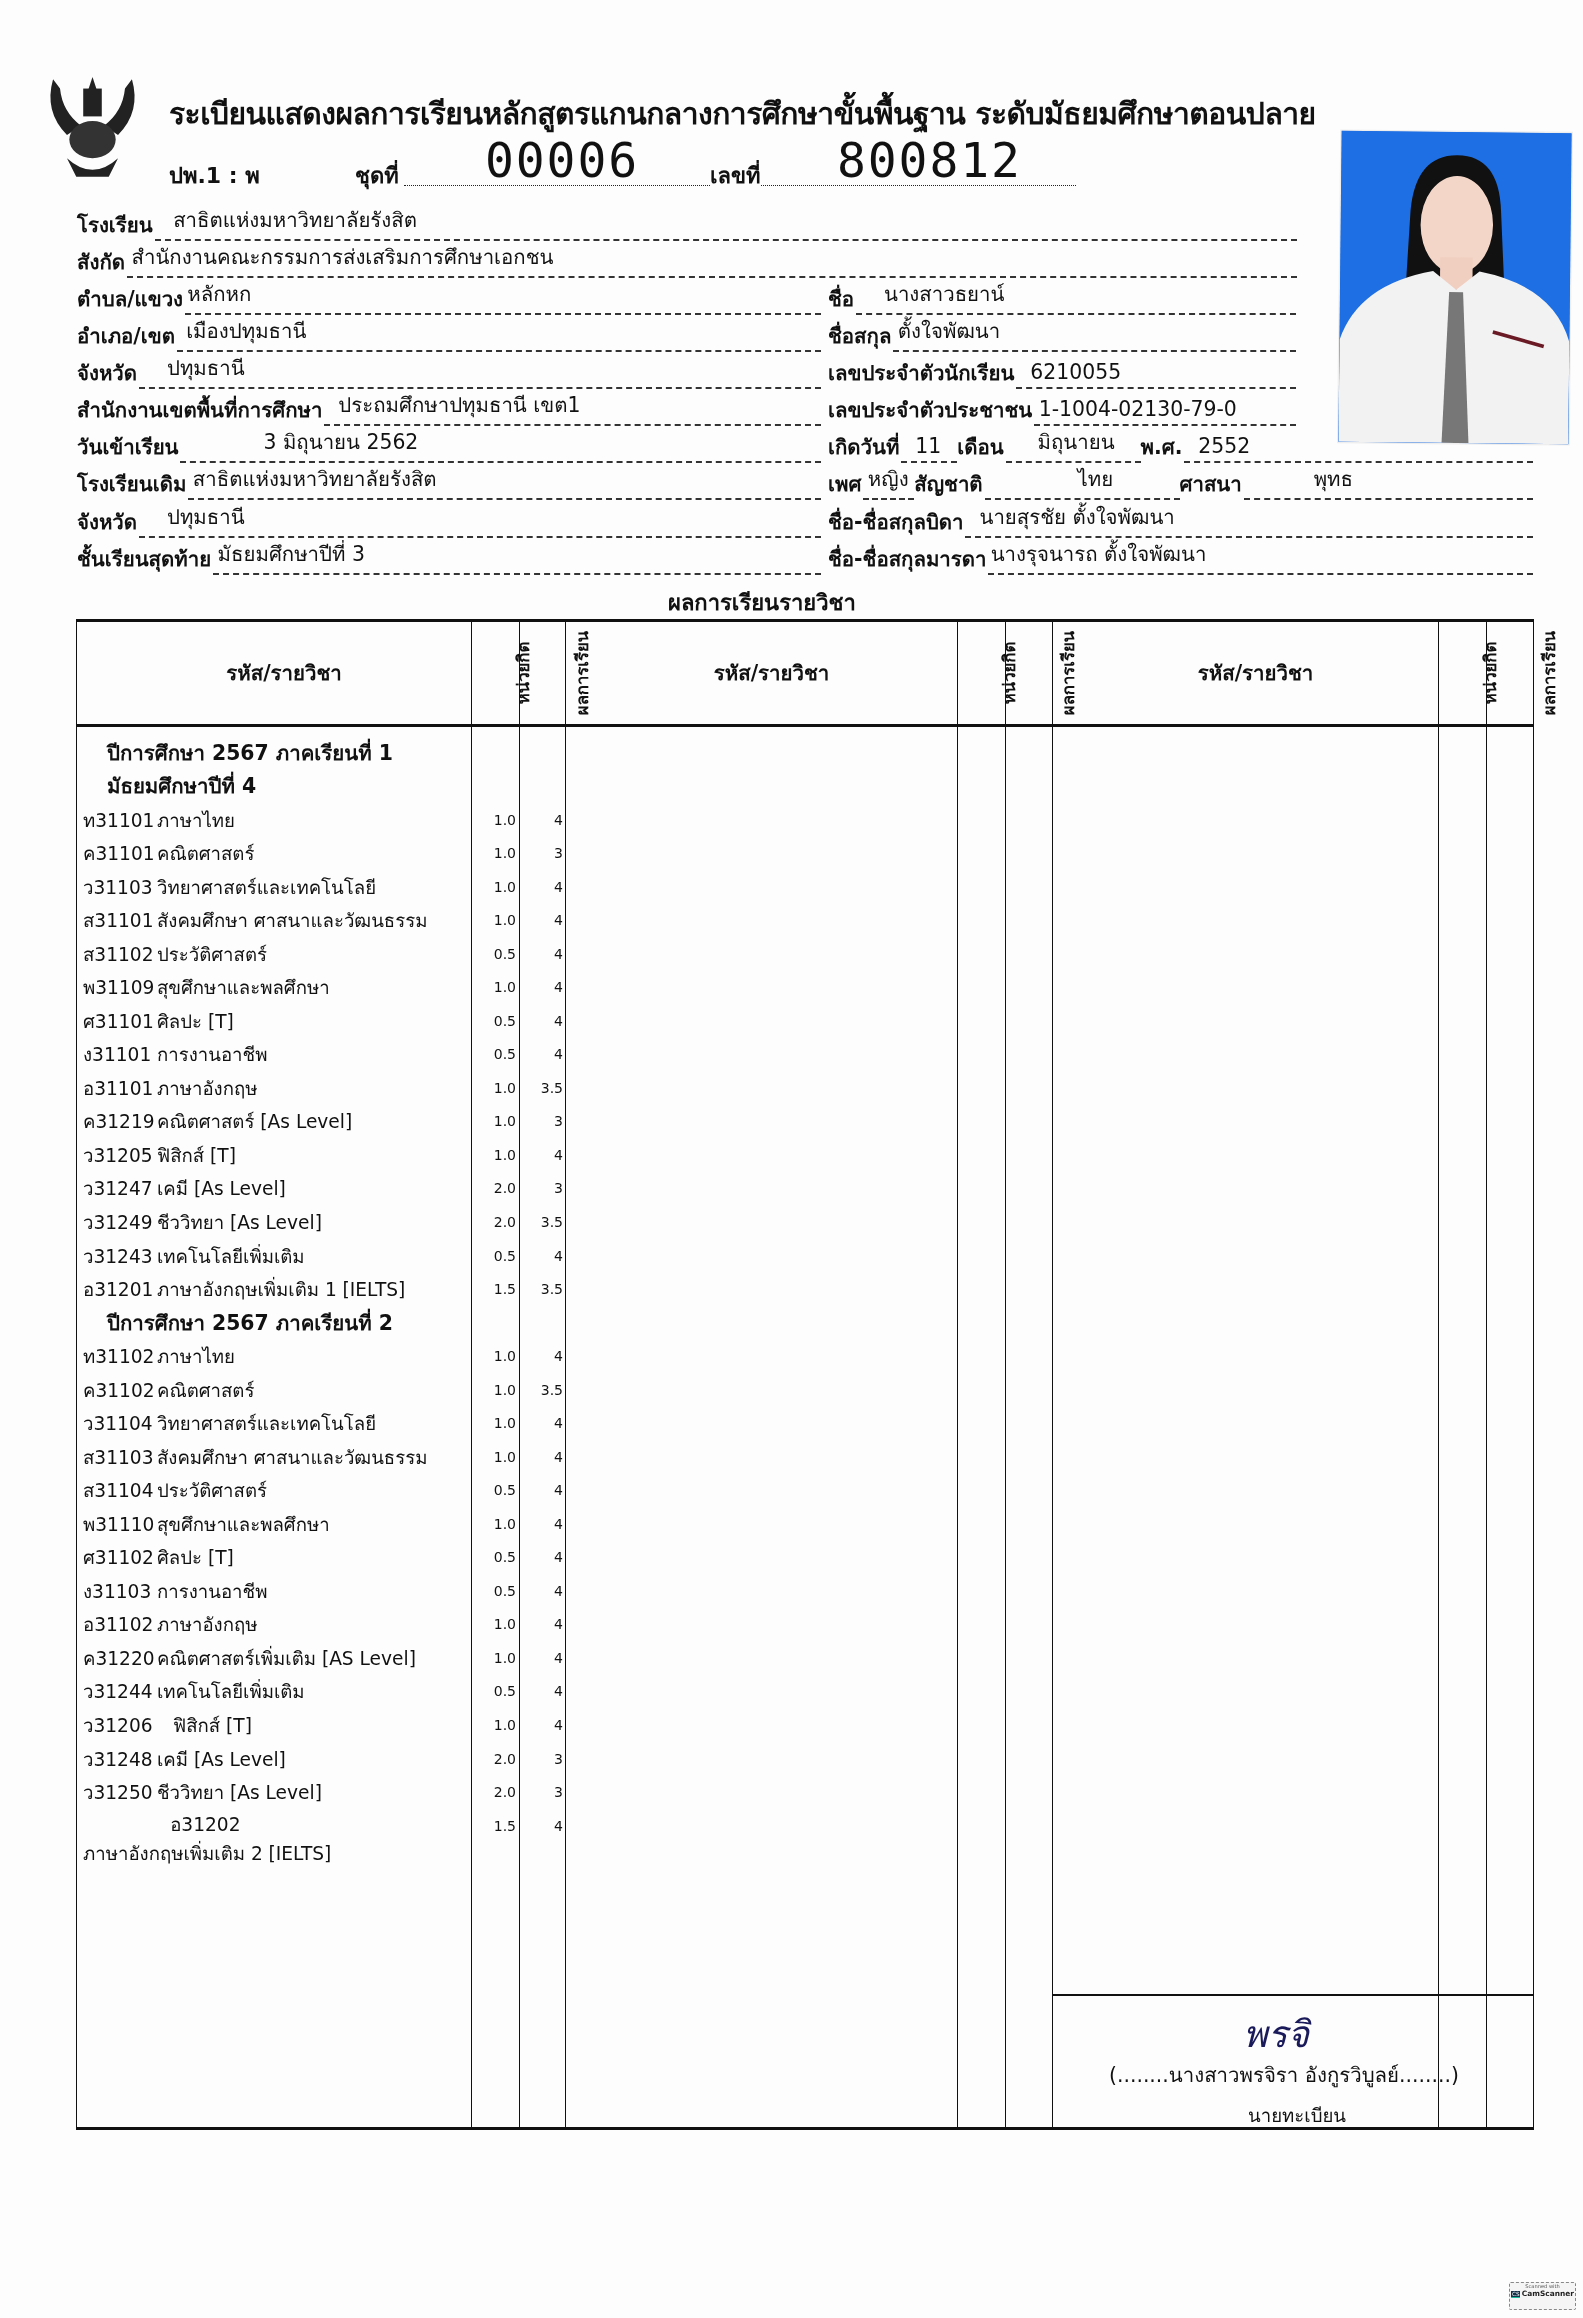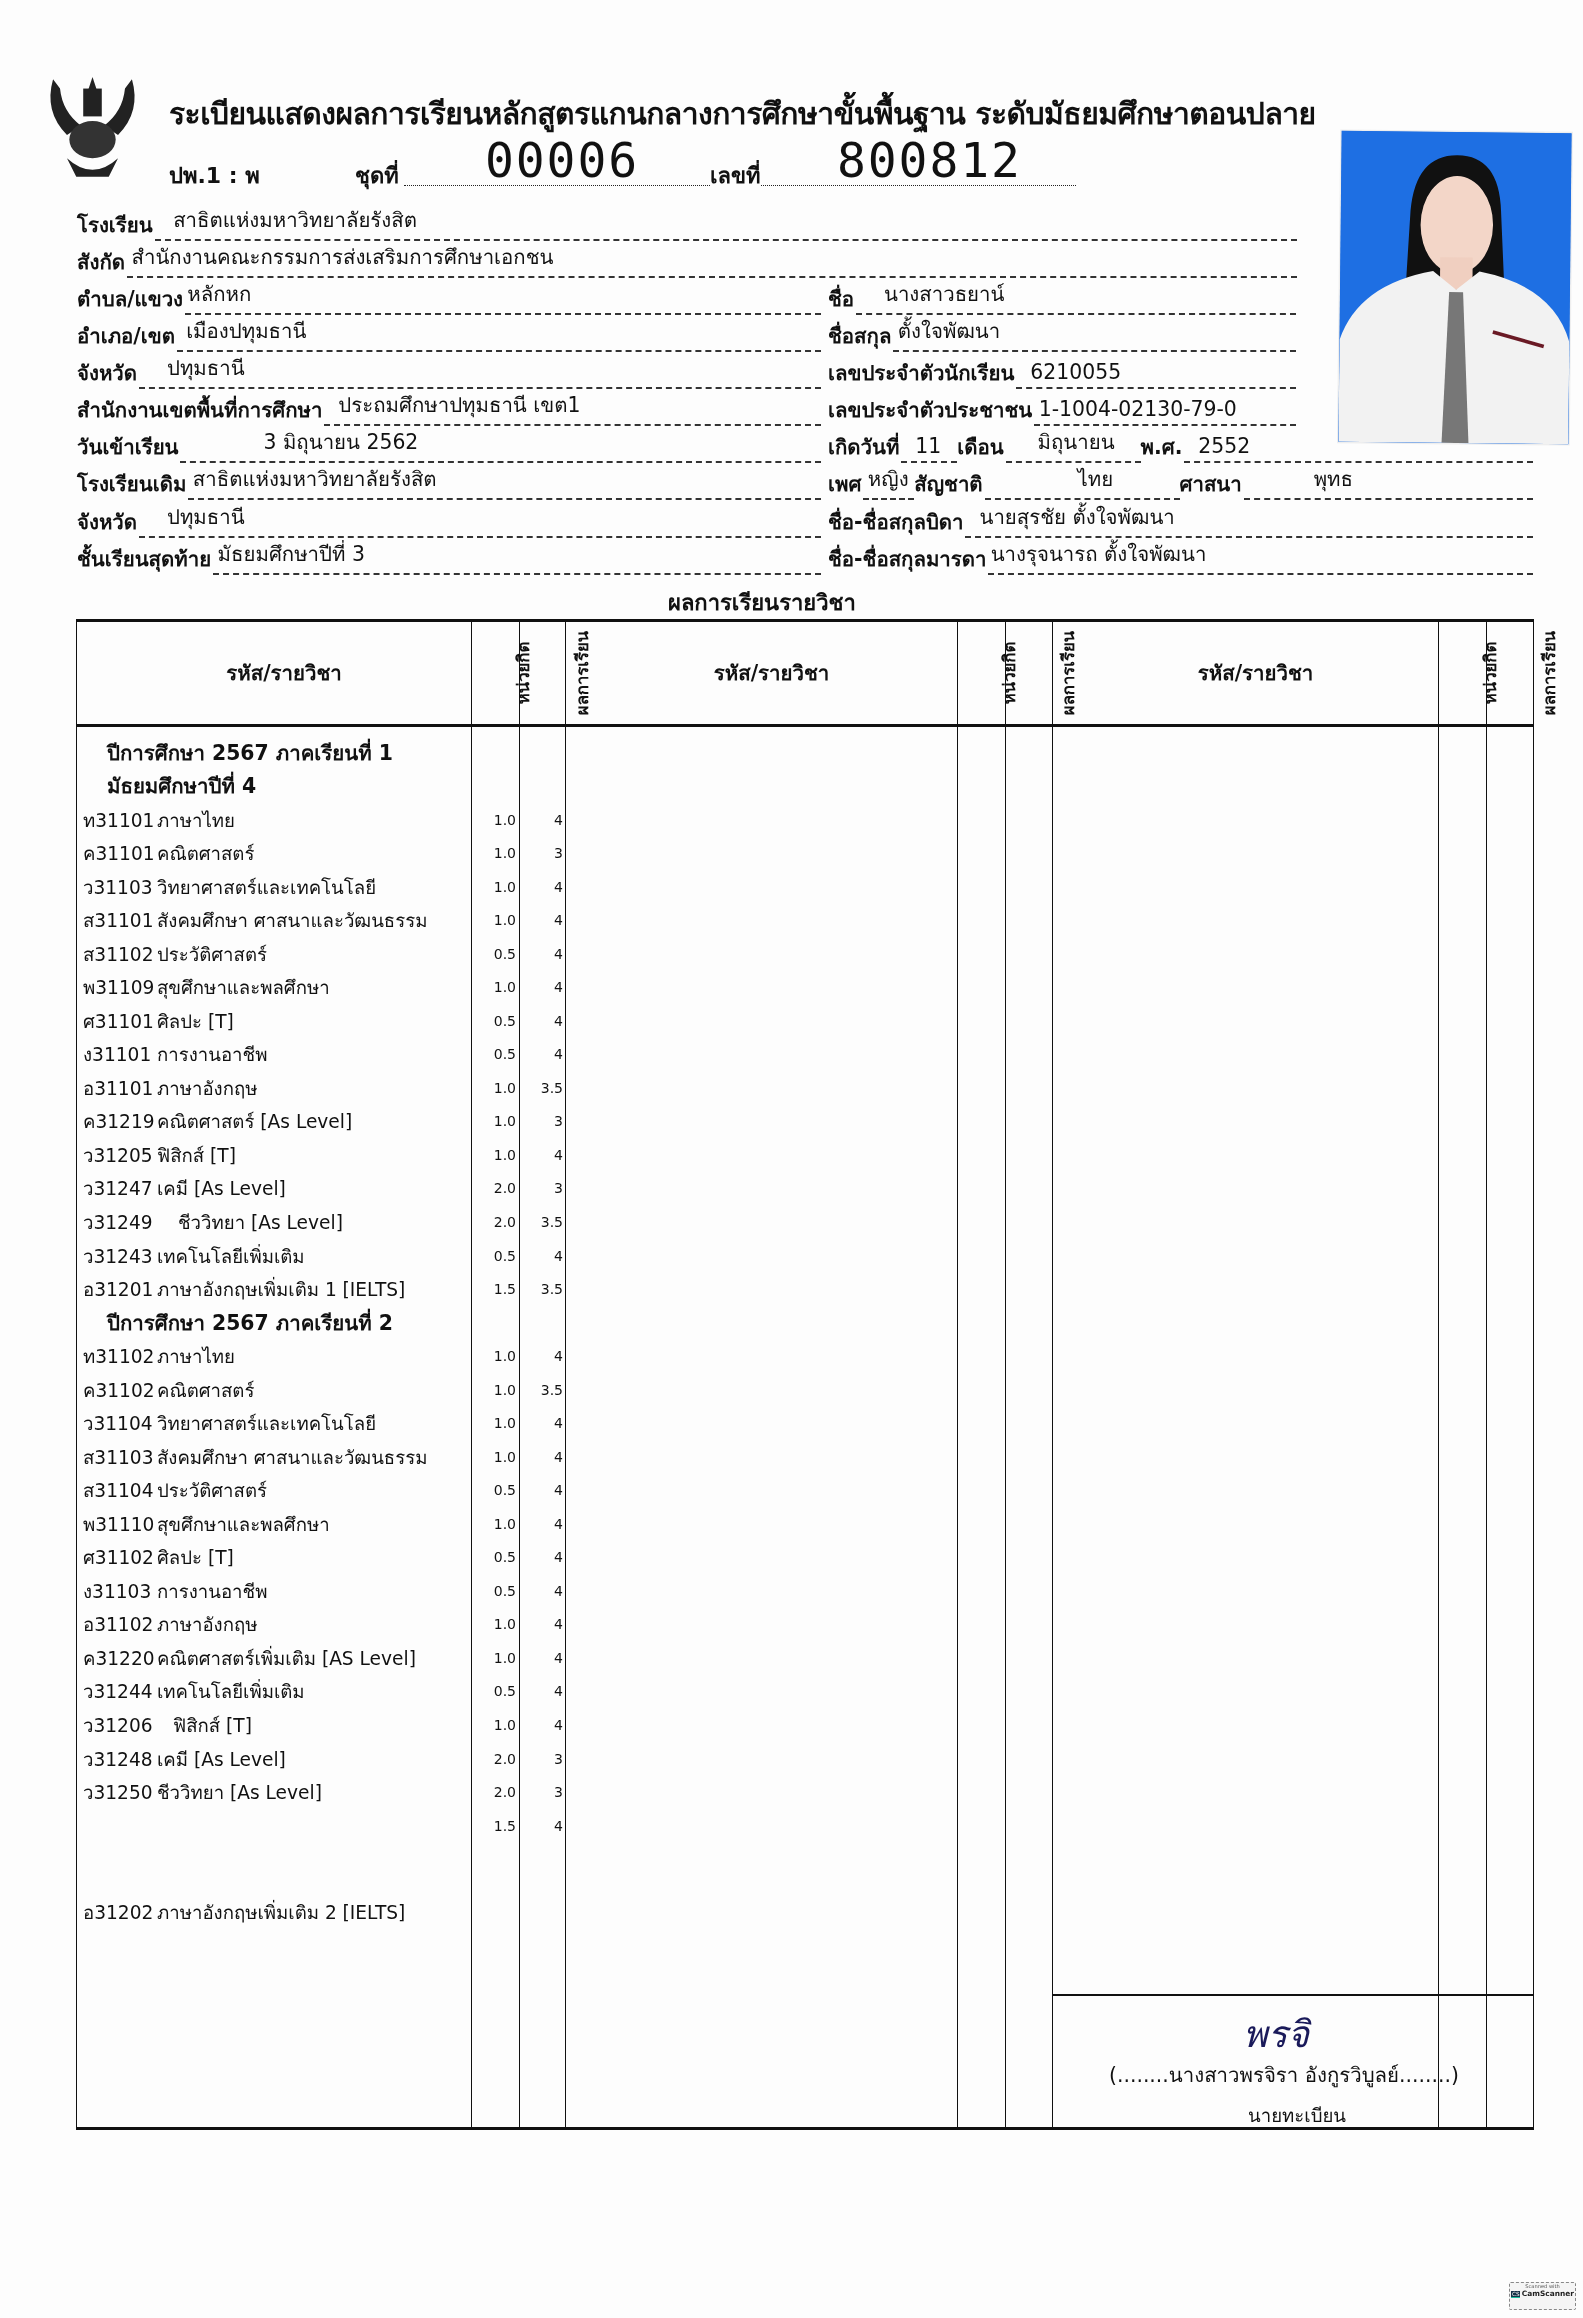--- a/index.html
+++ b/index.html
@@ -312,21 +312,21 @@
       <span>ฟิสิกส์ [T]</span>
     </div>
     <div class="credit" style="left: 472px; top: 1139px;">1.0</div>
     <div class="grade" style="left: 519px; top: 1139px;">4</div>
     <div class="row" style="left: 83px; top: 1172px;">
       <span class="code">ว31247</span>
       <span>เคมี [As Level]</span>
     </div>
     <div class="credit" style="left: 472px; top: 1172px;">2.0</div>
     <div class="grade" style="left: 519px; top: 1172px;">3</div>
-    <div class="row" style="left: 83px; top: 1206px; gap: 21px;">
+    <div class="row" style="left: 83px; top: 1206px;">
       <span class="code">ว31249</span>
       <span>ชีววิทยา [As Level]</span>
     </div>
     <div class="credit" style="left: 472px; top: 1206px;">2.0</div>
     <div class="grade" style="left: 519px; top: 1206px;">3.5</div>
     <div class="row" style="left: 83px; top: 1240px;">
       <span class="code">ว31243</span>
       <span>เทคโนโลยีเพิ่มเติม</span>
     </div>
     <div class="credit" style="left: 472px; top: 1240px;">0.5</div>
@@ -415,21 +415,21 @@
       <span>เคมี [As Level]</span>
     </div>
     <div class="credit" style="left: 472px; top: 1743px;">2.0</div>
     <div class="grade" style="left: 519px; top: 1743px;">3</div>
     <div class="row" style="left: 83px; top: 1776px;">
       <span class="code">ว31250</span>
       <span>ชีววิทยา [As Level]</span>
     </div>
     <div class="credit" style="left: 472px; top: 1776px;">2.0</div>
     <div class="grade" style="left: 519px; top: 1776px;">3</div>
-    <div class="row" style="left: 83px; top: 1896px;">
+    <div class="row" style="left: 83px; top: 1810px; flex-direction: column;">
       <span class="code">อ31202</span>
       <span>ภาษาอังกฤษเพิ่มเติม 2 [IELTS]</span>
     </div>
     <div class="credit" style="left: 472px; top: 1810px;">1.5</div>
     <div class="grade" style="left: 519px; top: 1810px;">4</div>
   </div>
 
 <div class="abs sig-box"></div>
 <div class="abs signature">พรจิ</div>
 <div class="abs sig-name">(........นางสาวพรจิรา อังกูรวิบูลย์........)</div>

